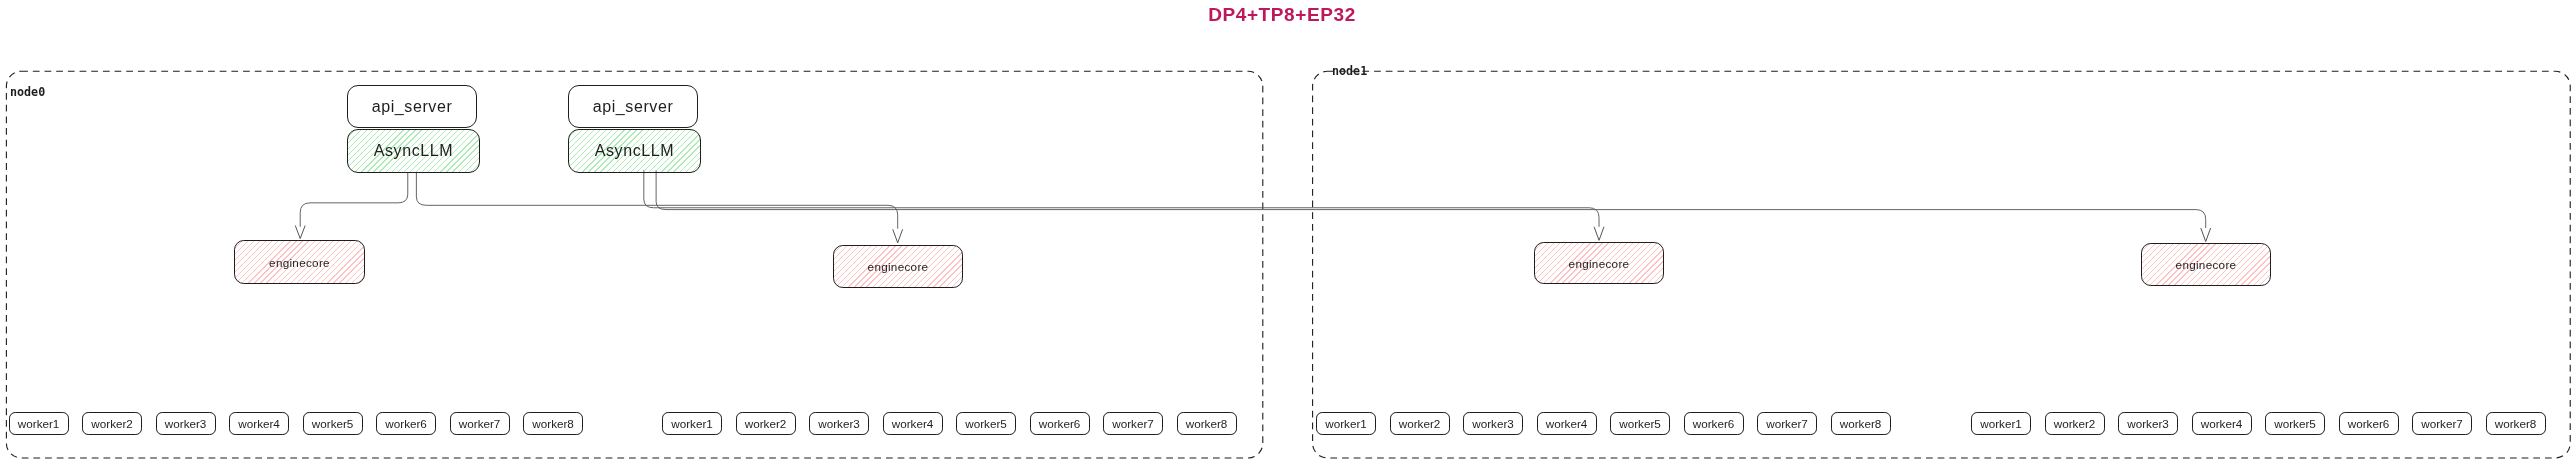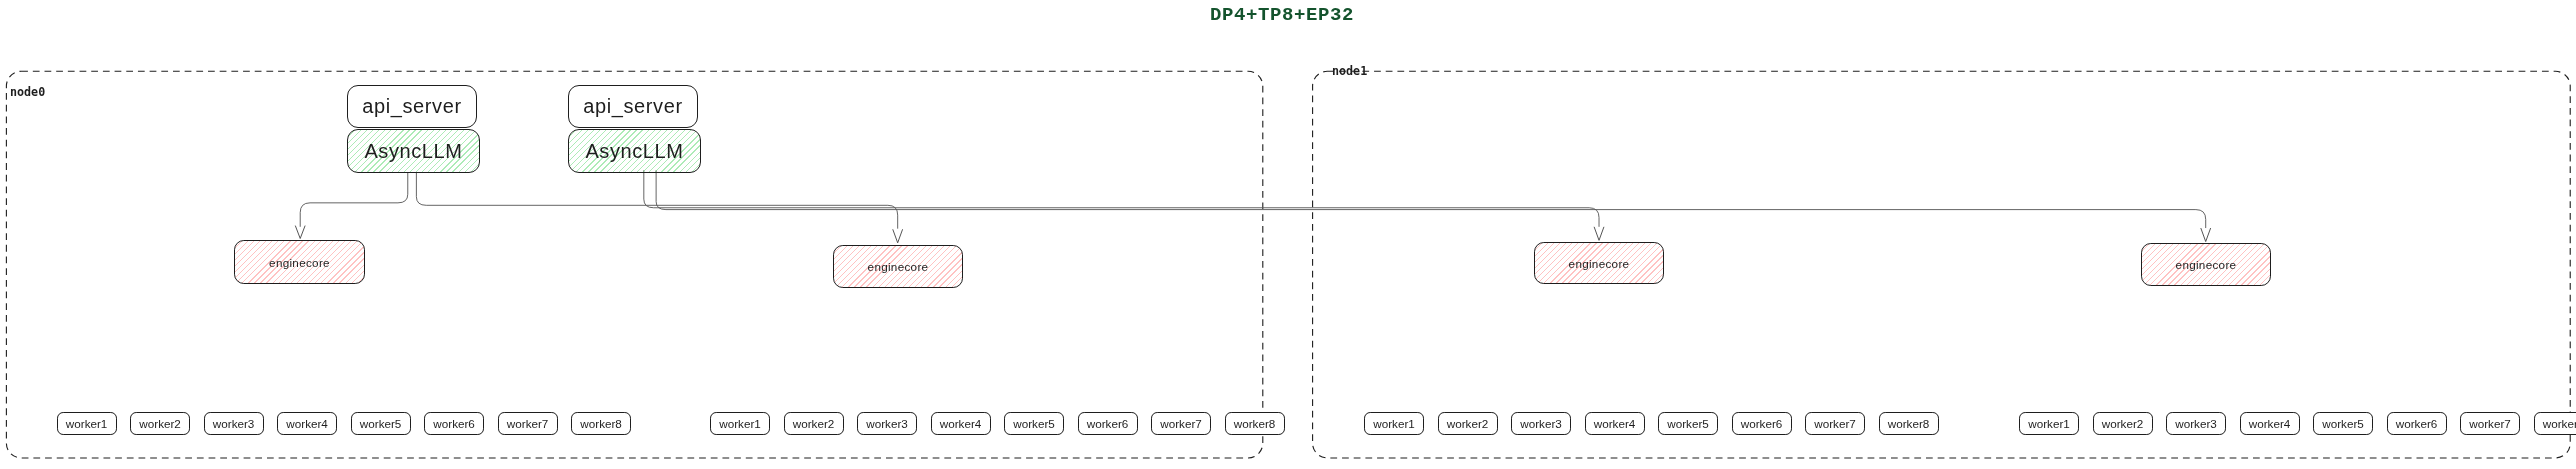--- a/index.html
+++ b/index.html
@@ -6,51 +6,51 @@
   .canvas{
     position:relative;
     width:2576px;height:469px;
     background:#ffffff;
     font-family:"Liberation Sans", sans-serif;
     color:#1e1e1e;
     overflow:hidden;
   }
   .title{
     position:absolute;top:3.7px;left:1282px;transform:translateX(-50%);
-    font-family:Liberation Mono, monospace;
-    font-size:19px;font-weight:bold;letter-spacing:0.6px;color:#14532d;
+    font-family:Liberation Sans, sans-serif;
+    font-size:19px;font-weight:bold;letter-spacing:0.6px;color:#be185d;
     white-space:nowrap;
   }
   .edges{position:absolute;inset:0;}
   .node-border{fill:none;stroke:#1e1e1e;stroke-width:1.8;stroke-dasharray:11 8;}
   .edge{fill:none;stroke:#575757;stroke-width:1.5;}
   .arrowhead{fill:none;stroke:#454545;stroke-width:1.5;}
   .node-label{
     position:absolute;
     font-family:"DejaVu Sans Mono", monospace;
     font-size:11.7px;font-weight:bold;color:#1e1e1e;white-space:nowrap;
   }
   .box{
     position:absolute;display:flex;align-items:center;justify-content:center;
     background:#ffffff;border:1.4px solid #1e1e1e;box-sizing:border-box;
     white-space:nowrap;
   }
-  .stack-box{border-radius:11px;font-size:20px;letter-spacing:0.6px;}
+  .stack-box{border-radius:11px;font-size:16px;letter-spacing:0.6px;}
   .hatch-green{
     background:repeating-linear-gradient(135deg,
       rgba(105,219,124,0.55) 0 0.9px, rgba(255,255,255,0) 0.9px 4.3px);
   }
   .hatch-red{
     background:repeating-linear-gradient(135deg,
       rgba(255,135,135,0.5) 0 0.9px, rgba(255,255,255,0) 0.9px 4.3px);
     text-align:right;
   }
   .engine{border-radius:9.8px;font-size:11.7px;letter-spacing:0.3px;}
   .worker-row{
-    position:absolute;top:412px;height:23.4px;display:flex;gap:13.5px;margin-left:48px;
+    position:absolute;top:412px;height:23.4px;display:flex;gap:13.5px;
   }
   .worker{
     width:60px;height:23.4px;flex:0 0 60px;
     display:flex;align-items:center;justify-content:center;
     background:#ffffff;border:1.2px solid #1e1e1e;border-radius:6.2px;
     box-sizing:border-box;font-size:11.7px;white-space:nowrap;
   }
 </style>
 </head>
 <body>

